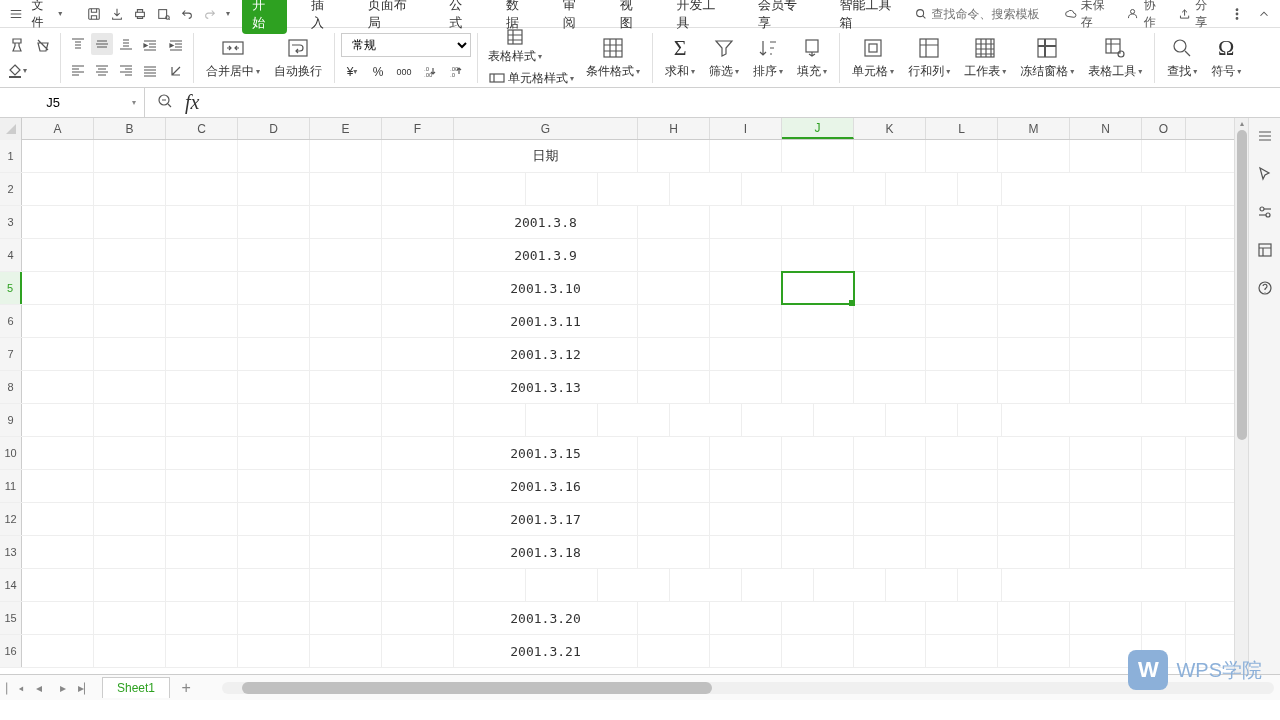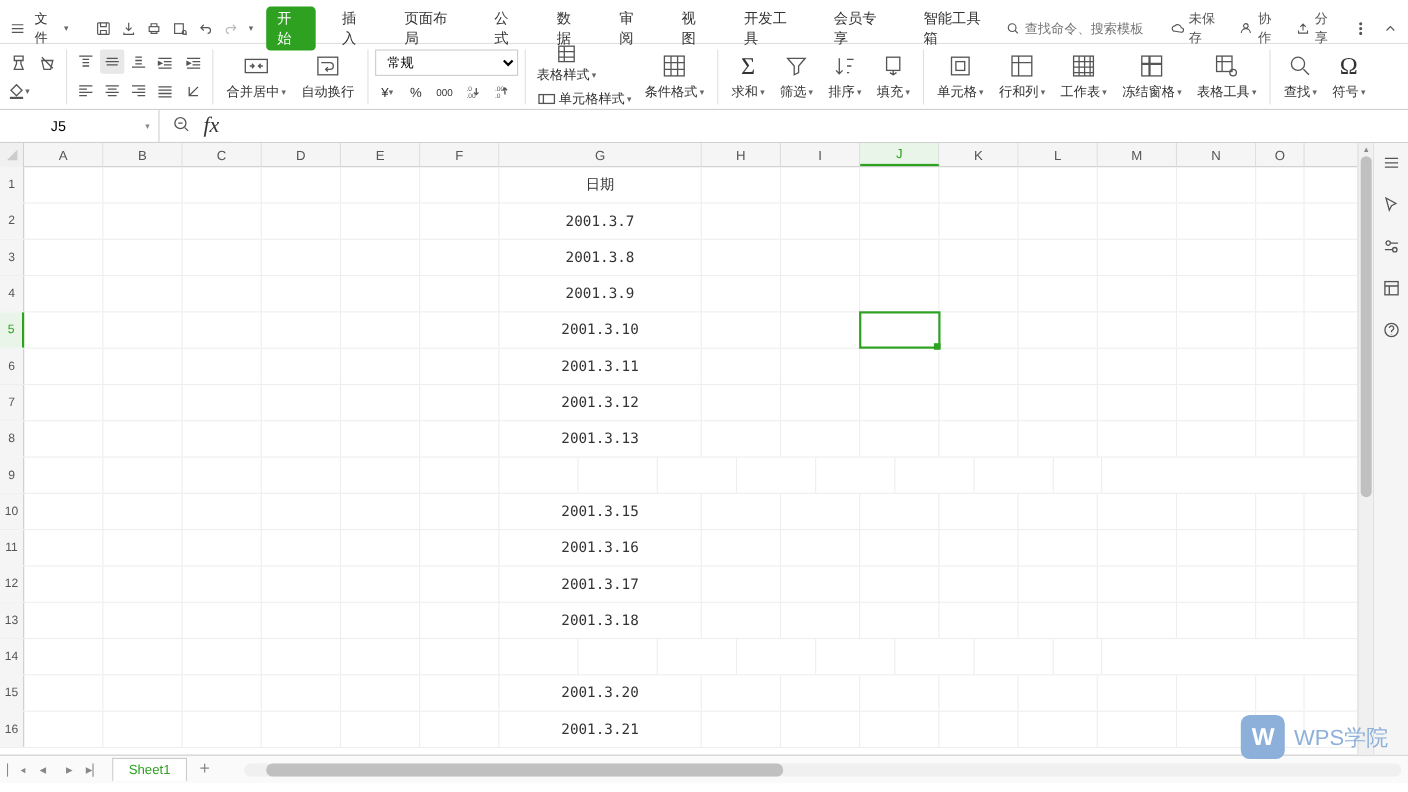--- a/index.html
+++ b/index.html
@@ -1,19 +1,19 @@
 <!DOCTYPE html>
 <html><head>
 <meta charset="utf-8">
 <style>
 * { margin: 0; padding: 0; box-sizing: border-box; font-family: "Microsoft YaHei", Arial, sans-serif; }
 body { width: 1280px; height: 720px; overflow: hidden; background: #fff; font-size: 12px; color: #333; position: relative; }
 
 
-.menubar { height: 28px; display: flex; align-items: center; padding: 0 8px; border-bottom: 1px solid #e0e0e0; gap: 4px; margin-top: 12px; }
+.menubar { height: 28px; display: flex; align-items: center; padding: 0 8px; border-bottom: 1px solid #e0e0e0; gap: 4px; }
 .menu-left { display: flex; align-items: center; gap: 8px; }
 .menu-file { display: flex; align-items: center; gap: 4px; cursor: pointer; }
 .menu-icon { width: 16px; height: 16px; display: inline-flex; align-items: center; justify-content: center; }
 .menu-tabs { display: flex; align-items: center; gap: 16px; margin-left: 8px; }
 .menu-tab { padding: 4px 8px; cursor: pointer; font-size: 13px; }
 .menu-tab.active { background: #2ea121; color: #fff; border-radius: 4px; padding: 2px 10px; }
 .menu-right { margin-left: auto; display: flex; align-items: center; gap: 12px; }
 .search-box { display: flex; align-items: center; gap: 4px; color: #999; }
 .search-input { border: none; outline: none; width: 120px; font-size: 12px; color: #999; }
 .status-item { display: flex; align-items: center; gap: 4px; color: #555; font-size: 12px; cursor: pointer; }
@@ -539,21 +539,20 @@
           <div class="cell" style="width: 44px;"></div>
         </div>
         <div class="row">
           <div class="row-h">2</div>
           <div class="cell" style="width: 72px;"></div>
           <div class="cell" style="width: 72px;"></div>
           <div class="cell" style="width: 72px;"></div>
           <div class="cell" style="width: 72px;"></div>
           <div class="cell" style="width: 72px;"></div>
           <div class="cell" style="width: 72px;"></div>
-          <div class="cell" style="width: 184px;">2001.3.7</div>
           <div class="cell" style="width: 72px;"></div>
           <div class="cell" style="width: 72px;"></div>
           <div class="cell" style="width: 72px;"></div>
           <div class="cell" style="width: 72px;"></div>
           <div class="cell" style="width: 72px;"></div>
           <div class="cell" style="width: 72px;"></div>
           <div class="cell" style="width: 72px;"></div>
           <div class="cell" style="width: 44px;"></div>
         </div>
         <div class="row">

